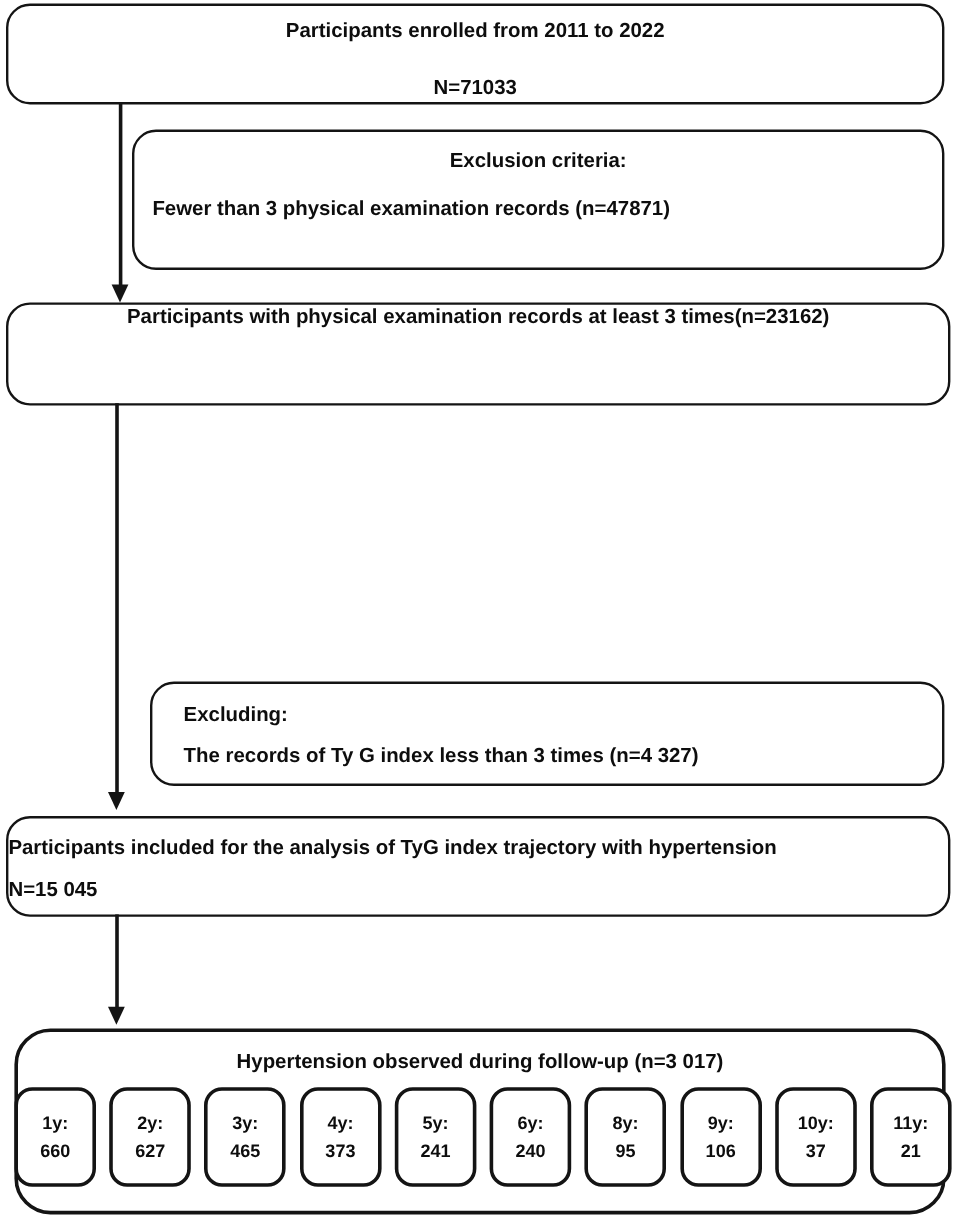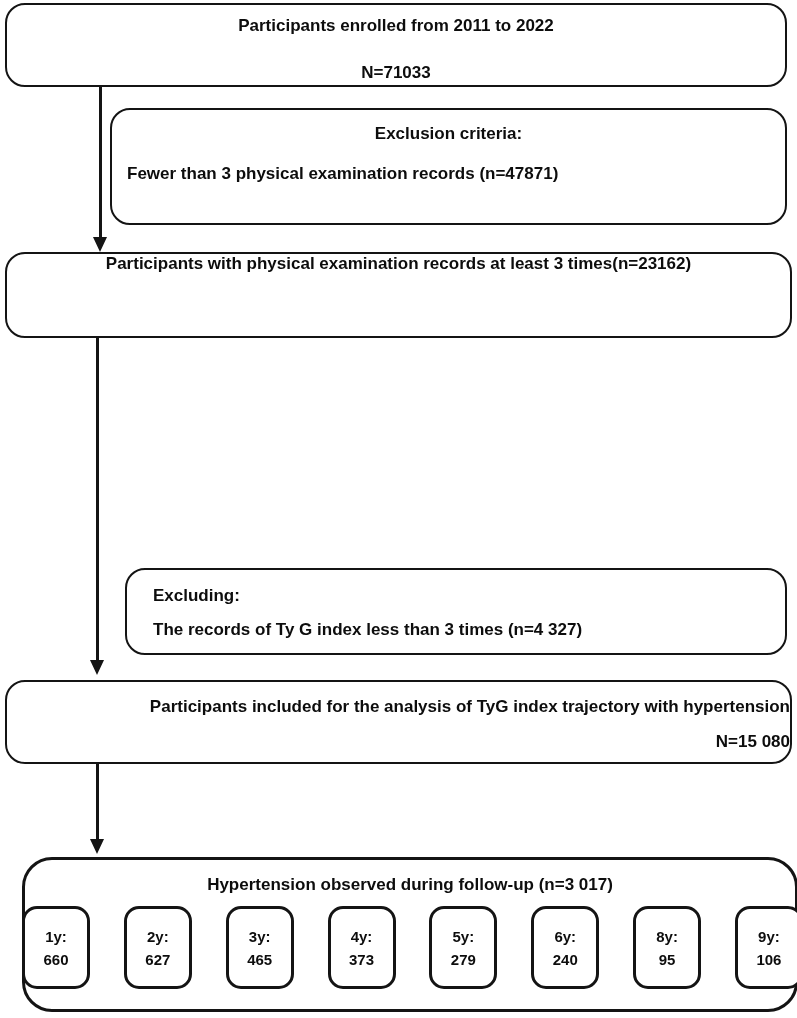--- a/index.html
+++ b/index.html
@@ -49,25 +49,25 @@
   .box-disease { left: 125px; top: 361px; width: 662px; height: 186px; border-radius: 30px; }
   .box-disease .inner { padding: 16px 10px 0 50px; }
   .box-disease .row { line-height: 33px; white-space: pre; }
   
   .box-tyg { left: 125px; top: 568px; width: 662px; height: 87px; border-radius: 20px; }
   .box-tyg .inner { padding: 9px 10px 0 26px; }
   .box-tyg .row { line-height: 34px; }
   
   .box-included {
     left: 5px; top: 680px; width: 787px; height: 84px; border-radius: 20px;
-    display: flex; flex-direction: column; align-items: flex-end;
+    display: flex; flex-direction: column; align-items: flex-start;
     padding-top: 15px; gap: 15px;
   }
   
-  .box-followup { left: 22px; top: 857px; width: 776px; height: 155px; border-radius: 30px; border-width: 3px; }
+  .box-followup { left: 12px; top: 857px; width: 776px; height: 155px; border-radius: 30px; border-width: 3px; }
   .fu-title { position: absolute; left: 0; right: 0; top: 15px; text-align: center; }
   .fu-row {
     position: absolute; left: -3px; right: -8px; top: 46px; height: 83px;
     display: flex; justify-content: space-between;
   }
   .ybox {
     box-sizing: border-box; flex: 0 0 68px; height: 83px;
     background: #ffffff; border: 3px solid #141414; border-radius: 15px;
     display: flex; flex-direction: column; align-items: center; justify-content: center;
     gap: 8px; font-size: 15px; line-height: 15px;
@@ -101,21 +101,21 @@
 
   <div class="box box-tyg txt">
     <div class="inner">
       <div class="row">Excluding:</div>
       <div class="row">The records of Ty G index less than 3 times (n=4 327)</div>
     </div>
   </div>
 
   <div class="box box-included txt">
     <div class="center">Participants included for the analysis of TyG index trajectory with hypertension</div>
-    <div class="center">N=15 080</div>
+    <div class="center">N=15 045</div>
   </div>
 
   <div class="vline" style="left:96px; top:762px; height:78px;"></div>
   <div class="ahead" style="left:90px; top:839px;"></div>
 
   <div class="box box-followup txt">
     <div class="fu-title">Hypertension observed during follow-up (n=3 017)</div>
     <div class="fu-row">
       <div class="ybox">
         <div>1y:</div>
@@ -128,30 +128,38 @@
       <div class="ybox">
         <div>3y:</div>
         <div>465</div>
       </div>
       <div class="ybox">
         <div>4y:</div>
         <div>373</div>
       </div>
       <div class="ybox">
         <div>5y:</div>
-        <div>279</div>
+        <div>241</div>
       </div>
       <div class="ybox">
         <div>6y:</div>
         <div>240</div>
       </div>
       <div class="ybox">
         <div>8y:</div>
         <div>95</div>
       </div>
       <div class="ybox">
         <div>9y:</div>
         <div>106</div>
       </div>
+      <div class="ybox">
+        <div>10y:</div>
+        <div>37</div>
+      </div>
+      <div class="ybox">
+        <div>11y:</div>
+        <div>21</div>
+      </div>
     </div>
   </div>
 
 </div>
 
 </body></html>

